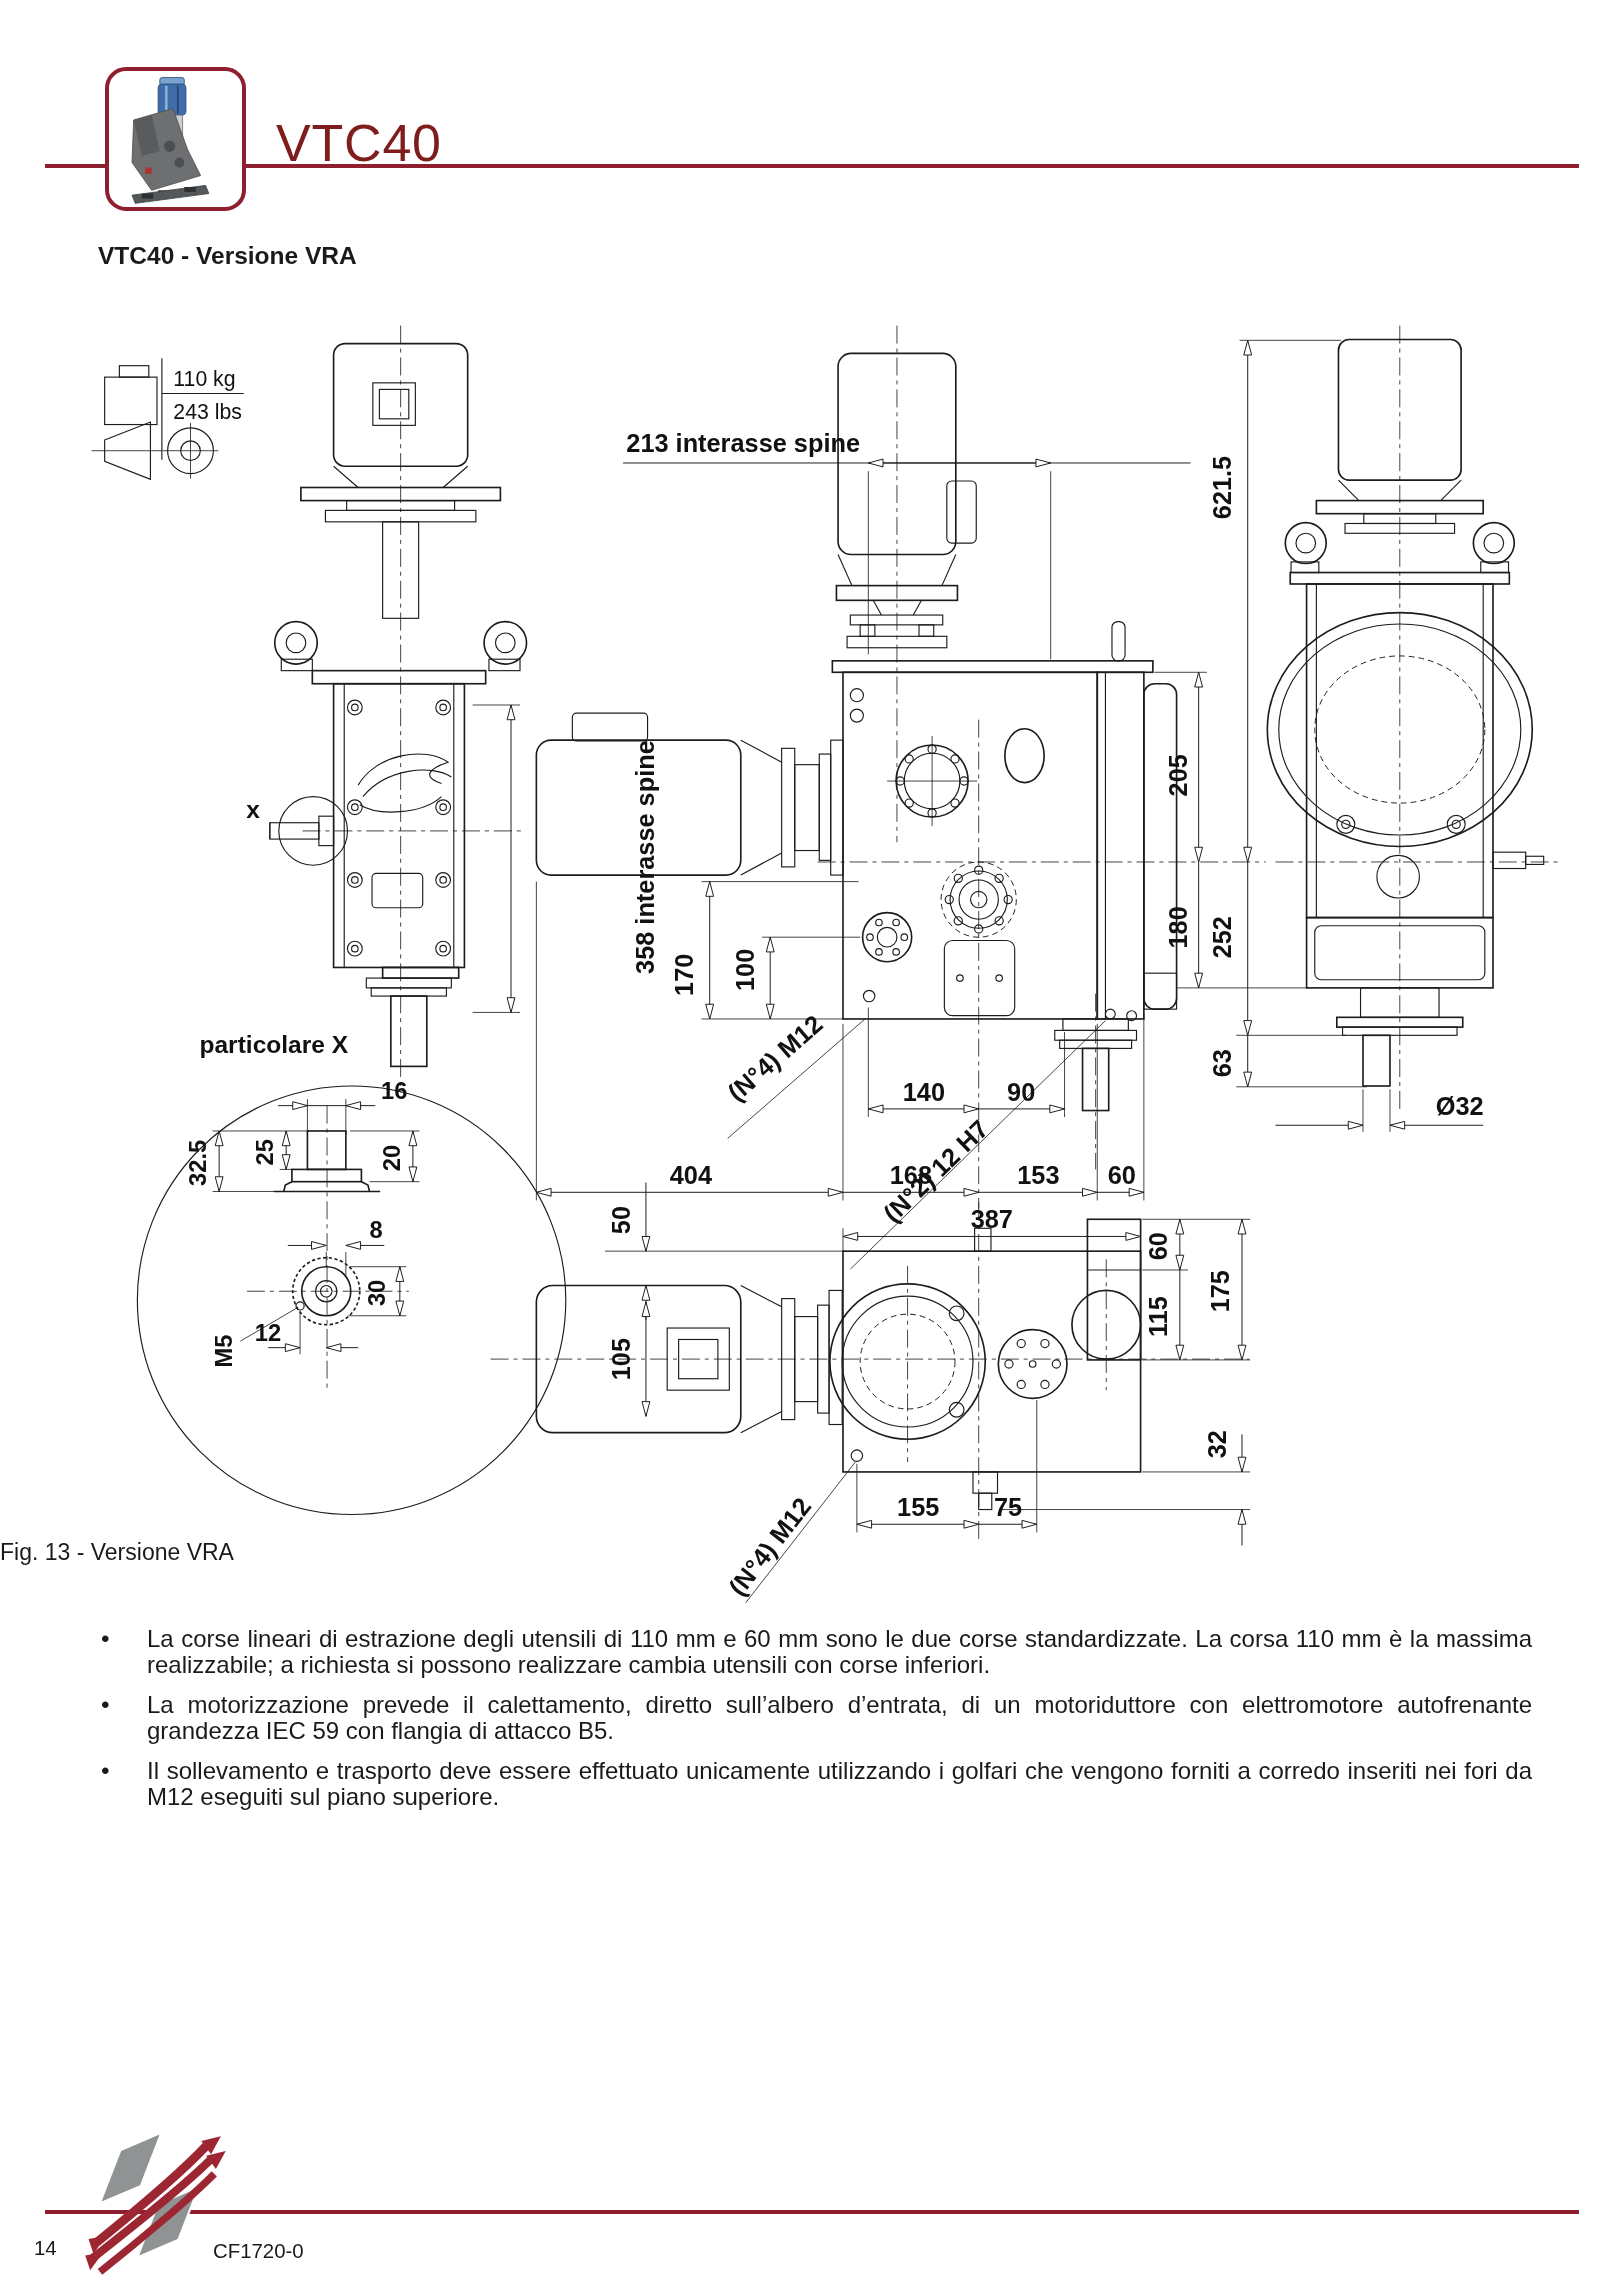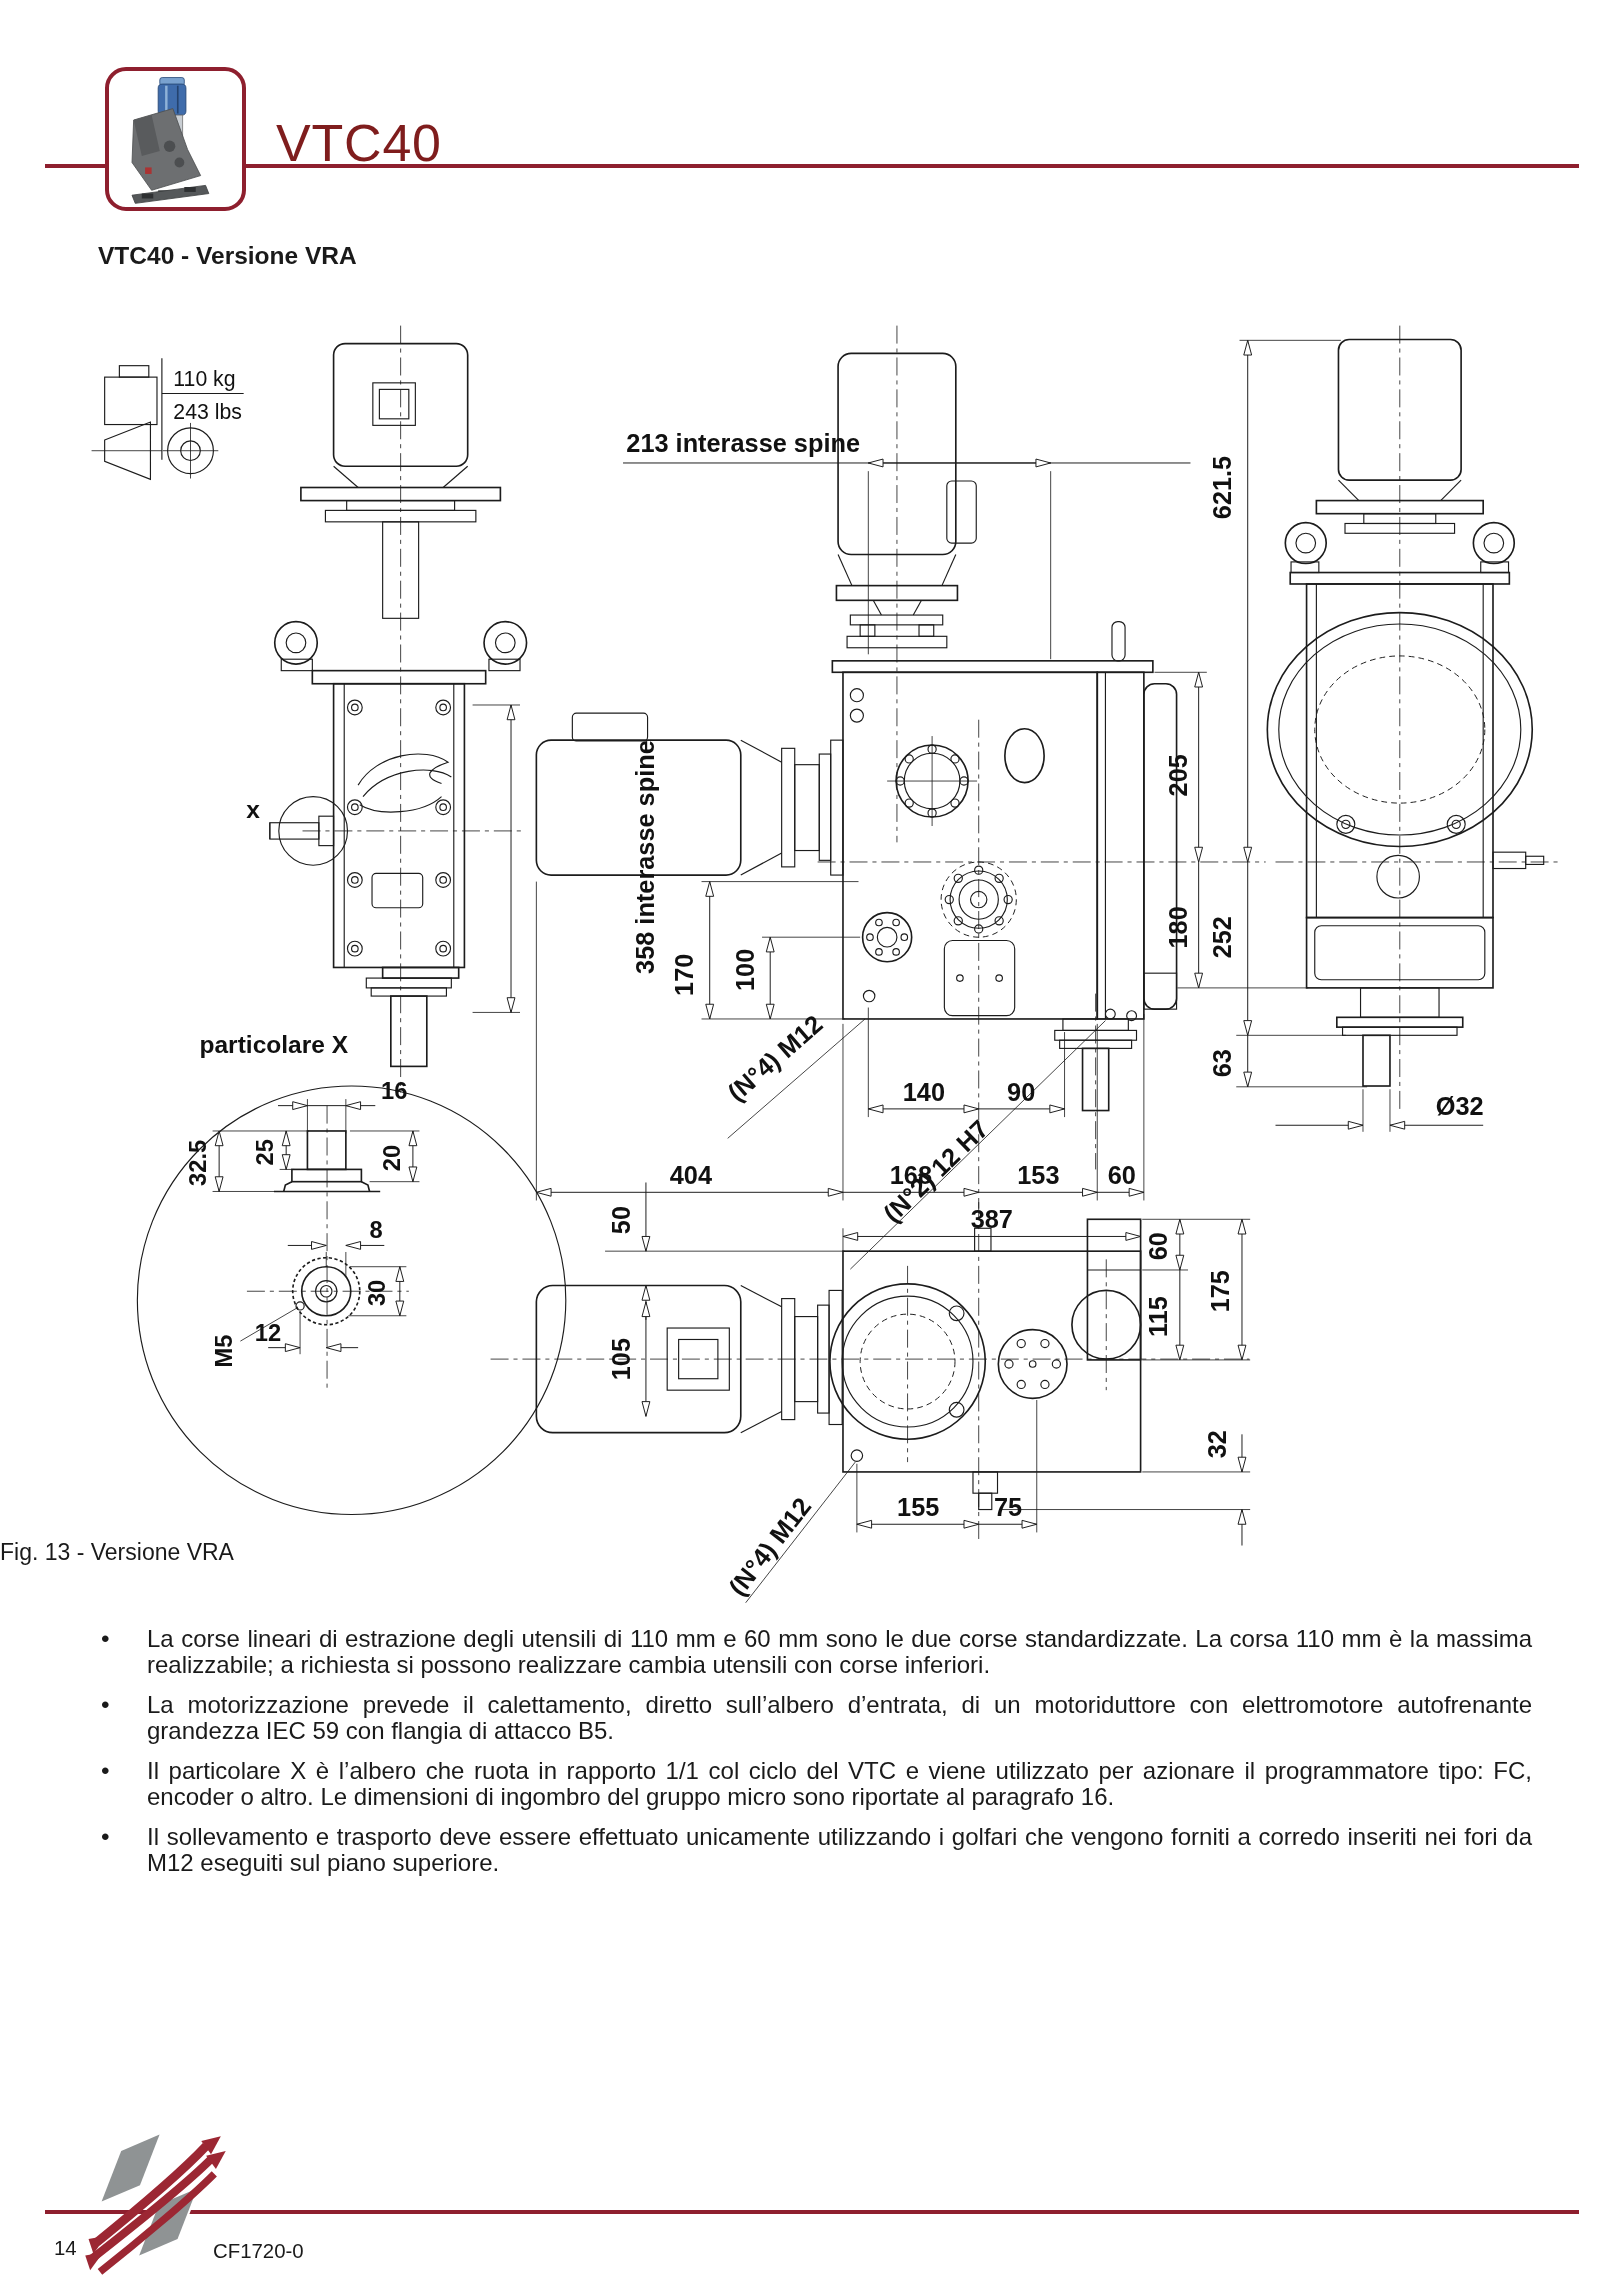--- a/index.html
+++ b/index.html
@@ -21,21 +21,21 @@
     color:#7f1d1d; z-index:2;
   }
   #subtitle { position:absolute; left:98px; top:242px; font-size:24.5px; font-weight:bold; }
   
   #fig-caption { position:absolute; left:0; top:1539px; width:1623px; text-align:left; font-size:23px; }
   
   #notes { position:absolute; left:96px; top:1626px; width:1436px; list-style:none; }
   #notes li { position:relative; padding-left:51px; margin-bottom:14px; font-size:24px; line-height:26px; text-align:justify; }
   #notes li::before { content:"\2022"; position:absolute; left:4.9px; top:0; font-size:24.5px; }
   
-  #page-num { position:absolute; left:34px; top:2237px; font-size:20.4px;margin-left:20px; }
+  #page-num { position:absolute; left:34px; top:2237px; font-size:20.4px; }
   #doc-code { position:absolute; left:213px; top:2240px; font-size:20.4px; }
   
   svg.draw { position:absolute; left:0; }
   .ol  { stroke:#1c1c1c; stroke-width:2;   fill:none; }
   .ol2 { stroke:#1c1c1c; stroke-width:1.4; fill:none; }
   .cl  { stroke:#1c1c1c; stroke-width:1;   fill:none; stroke-dasharray:22 6 5 6; }
   .dl  { stroke:#1c1c1c; stroke-width:1.2; fill:none; }
   .xl  { stroke:#1c1c1c; stroke-width:1;   fill:none; }
   .dsh { stroke:#1c1c1c; stroke-width:1.2; fill:none; stroke-dasharray:7 5; }
   .knl { stroke:#1c1c1c; stroke-width:2;   fill:none; stroke-dasharray:4 3; }
@@ -478,21 +478,20 @@
       <text class="dims" transform="rotate(-90 284 1652)" x="284" y="1652" text-anchor="middle">M5</text>
       <line class="xl" x1="294" y1="1640" x2="364" y2="1599"></line>
     </g>
   </svg>
 
   <div id="fig-caption">Fig. 13 - Versione VRA</div>
 
   <ul id="notes">
     <li><span>La corse lineari di estrazione degli utensili di 110 mm e 60 mm sono le due corse standardizzate. La corsa 110 mm è la massima realizzabile; a richiesta si possono realizzare cambia utensili con corse inferiori.</span></li>
     <li><span>La motorizzazione prevede il calettamento, diretto sull’albero d’entrata, di un motoriduttore con elettromotore autofrenante grandezza IEC 59 con flangia di attacco  B5.</span></li>
-    <li><span>Il particolare X è l’albero che ruota in rapporto 1/1 col ciclo del VTC e viene utilizzato per azionare il programmatore tipo: FC, encoder o altro. Le dimensioni di ingombro del gruppo micro sono riportate al paragrafo  16.</span></li>
     <li><span>Il sollevamento e trasporto deve essere effettuato unicamente utilizzando i golfari che vengono forniti a corredo inseriti nei fori da M12 eseguiti sul piano superiore.</span></li>
   </ul>
 
   <div class="rule" id="foot-rule"></div>
   <svg class="draw" style="top:2118px;left:82px" width="147" height="172" viewBox="0 0 180 210">
     <polygon points="45,38 98,16 72,84 19,106" fill="#ffffff" stroke="none"></polygon>
     <polygon points="92,104 145,82 119,150 66,172" fill="#ffffff" stroke="none"></polygon>
     <polygon points="48,40 95,20 71,82 24,102" fill="#8f9394"></polygon>
     <polygon points="94,106 141,86 117,148 70,168" fill="#8f9394"></polygon>
     <path d="M18,152 C60,118 118,70 152,34" fill="none" stroke="#9c2733" stroke-width="11"></path>

